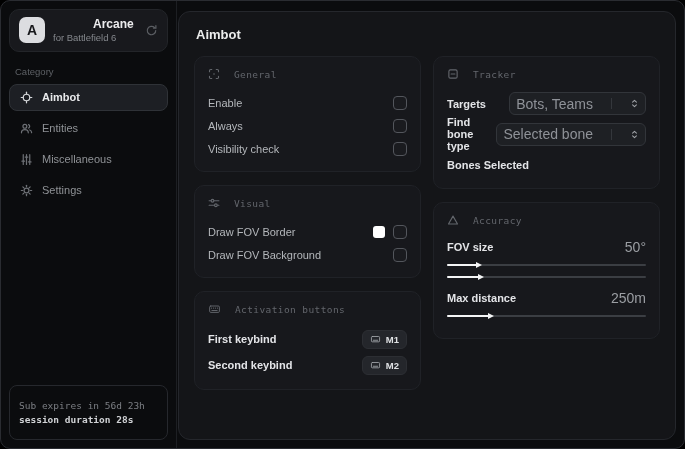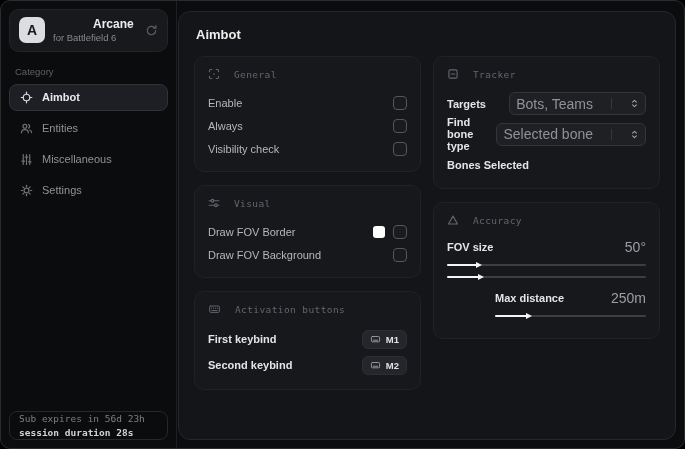--- a/index.html
+++ b/index.html
@@ -34,21 +34,21 @@
     padding:0 10px; border-radius:8px; margin-bottom:4px;
     font-size:11px; color:#8f9296; border:1px solid transparent; cursor:pointer;
   }
   .nav-item .nav-icon { color:#6d7075; display:flex; }
   .nav-item.selected {
     background:#1d1f24; border-color:#2f3237; color:#e8e9eb; font-weight:bold;
   }
   .nav-item.selected .nav-icon { color:#d4d6d9; }
   .sidebar-spacer { flex:1; }
   .sub-card {
-    border:1px solid #26282d; border-radius:8px; padding:1px 9px;
+    border:1px solid #26282d; border-radius:8px; padding:14px 9px;
     font-family:"DejaVu Sans Mono","Liberation Mono",monospace;
   }
   .sub-line1 { font-size:9.5px; color:#7c7f84; margin-bottom:3px; }
   .sub-line2 { font-size:9.5px; color:#d0d2d5; font-weight:bold; }
   
   .main-wrap { flex:1; padding:10px 8px 8px 1px; }
   .panel {
     height:100%; background:#141518; border:1px solid #25272c;
     border-radius:12px; padding:13px 15px; overflow:hidden;
   }
@@ -83,21 +83,21 @@
   .key-chip .kb-icon { color:#9fa2a7; display:flex; }
   .select-chip {
     display:flex; align-items:center; gap:18px; background:#1e2024;
     border:1px solid #32353a; border-radius:6px; padding:2.5px 6px;
     font-size:14px; color:#8f9298; cursor:pointer; white-space:nowrap;
   }
   .select-chip .chip-div { width:1px; height:11px; background:#34373c; }
   .select-chip .unfold { color:#9fa2a7; display:flex; }
   
   .slider-group { margin-bottom:9px; }
-  .slider-group:last-child { margin-bottom:2px;margin-left:48px; }
+  .slider-group:last-child { margin-bottom:2px; }
   .slider-row { display:flex; align-items:center; justify-content:space-between; height:20px; }
   .slider-value { font-size:14px; color:#9b9ea3; }
   .slider { position:relative; height:2px; background:#3b3e43; border-radius:2px; margin:7px 0 10px 0; cursor:pointer; }
   .slider-fill { position:absolute; left:0; top:0; height:2px; background:#f4f5f6; border-radius:2px; }
   .slider-fill::after {
     content:""; position:absolute; right:-5px; top:-2.5px;
     border-left:6px solid #f4f5f6; border-top:3.5px solid transparent;
     border-bottom:3.5px solid transparent;
   }
   svg { display:block; }

